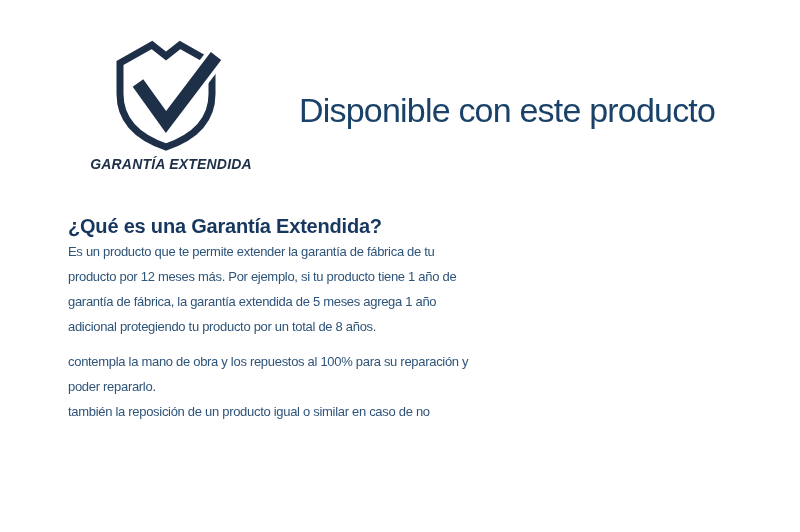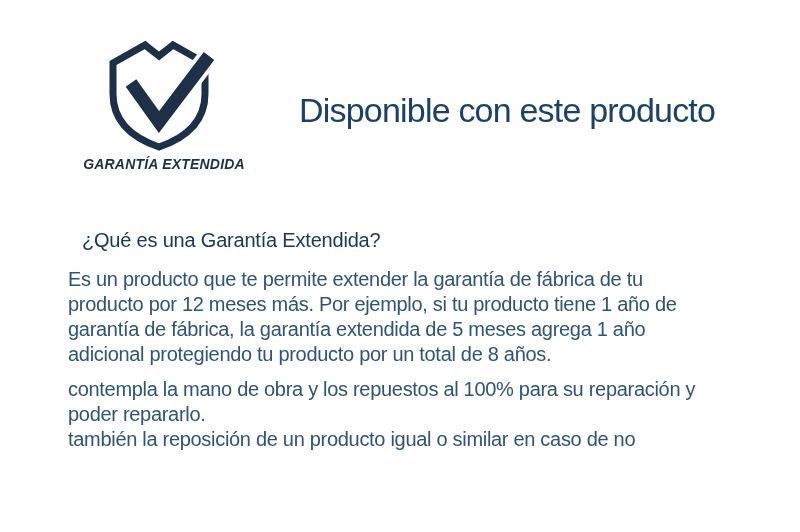--- a/index.html
+++ b/index.html
@@ -12,21 +12,21 @@
     position: relative;
     width: 800px;
     height: 532px;
     background: #ffffff;
     overflow: hidden;
   }
 
   
   .logo {
     position: absolute;
-    left: 111px;
+    left: 118px;
     top: 42px;
     width: 106px;
     height: 112px;
   }
   .logo svg {
     display: block;
     overflow: visible;
   }
   .logo-caption {
     position: absolute;
@@ -61,30 +61,30 @@
     left: 68px;
     top: 213px;
   }
   .content section {
     margin: 0;
   }
   .content section + section {
     margin-top: 10px;
   }
   .section-heading {
-    margin: 14px;
+    margin: 0;
     font-size: 20px;
-    font-weight: normal;
+    font-weight: bold;
     letter-spacing: -0.2px;
     line-height: 26px;
     color: #17375f;
     white-space: nowrap;
   }
   .body-line {
-    font-size: 20px;
+    font-size: 13px;
     letter-spacing: -0.3px;
     line-height: 25px;
     color: #2e5479;
     white-space: nowrap;
   }
 </style>
 </head>
 <body>
 
 <div class="frame">

